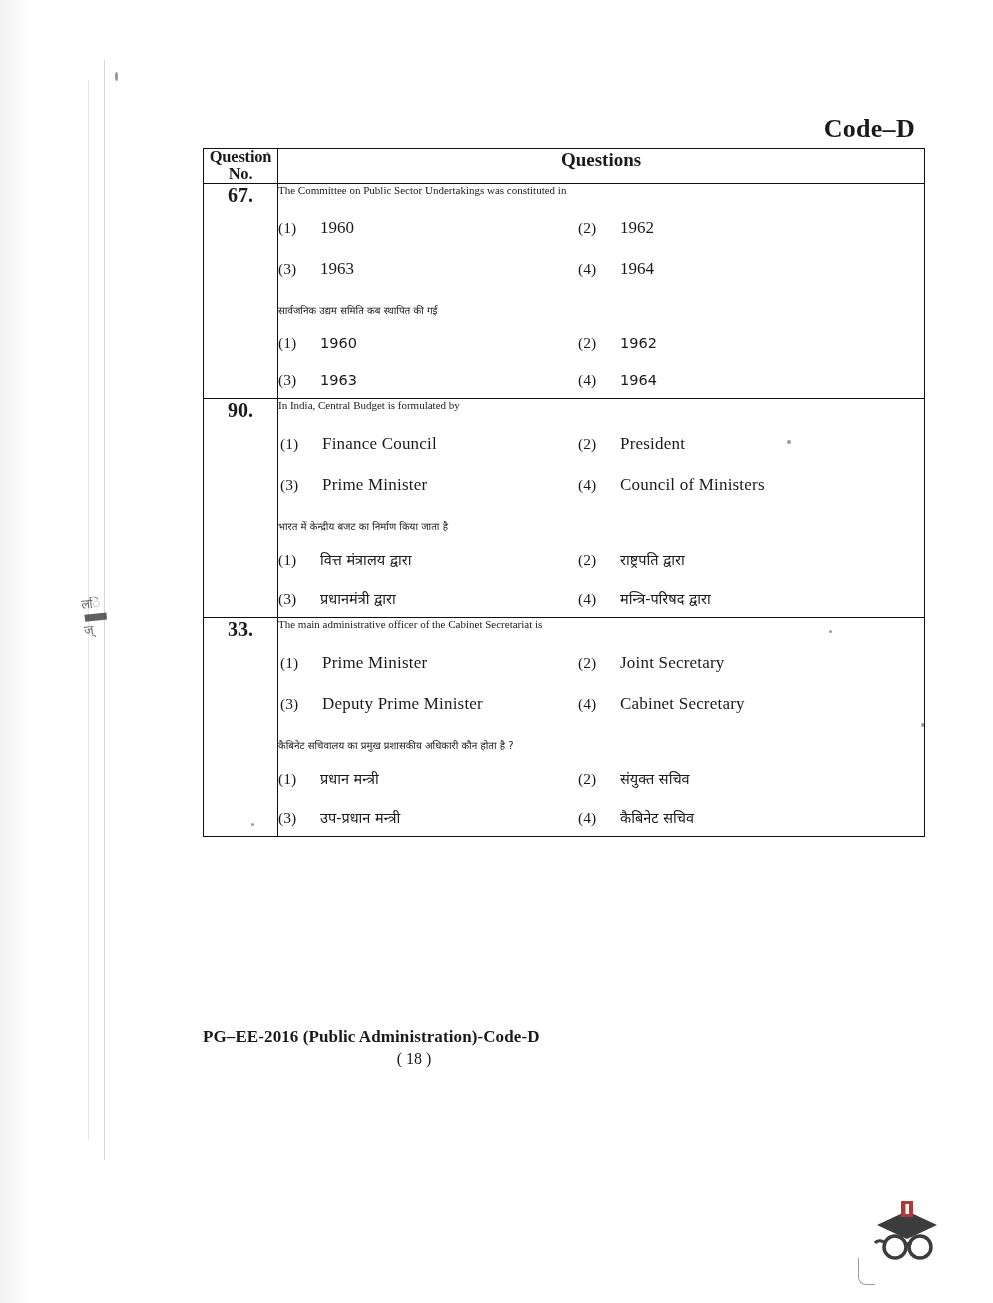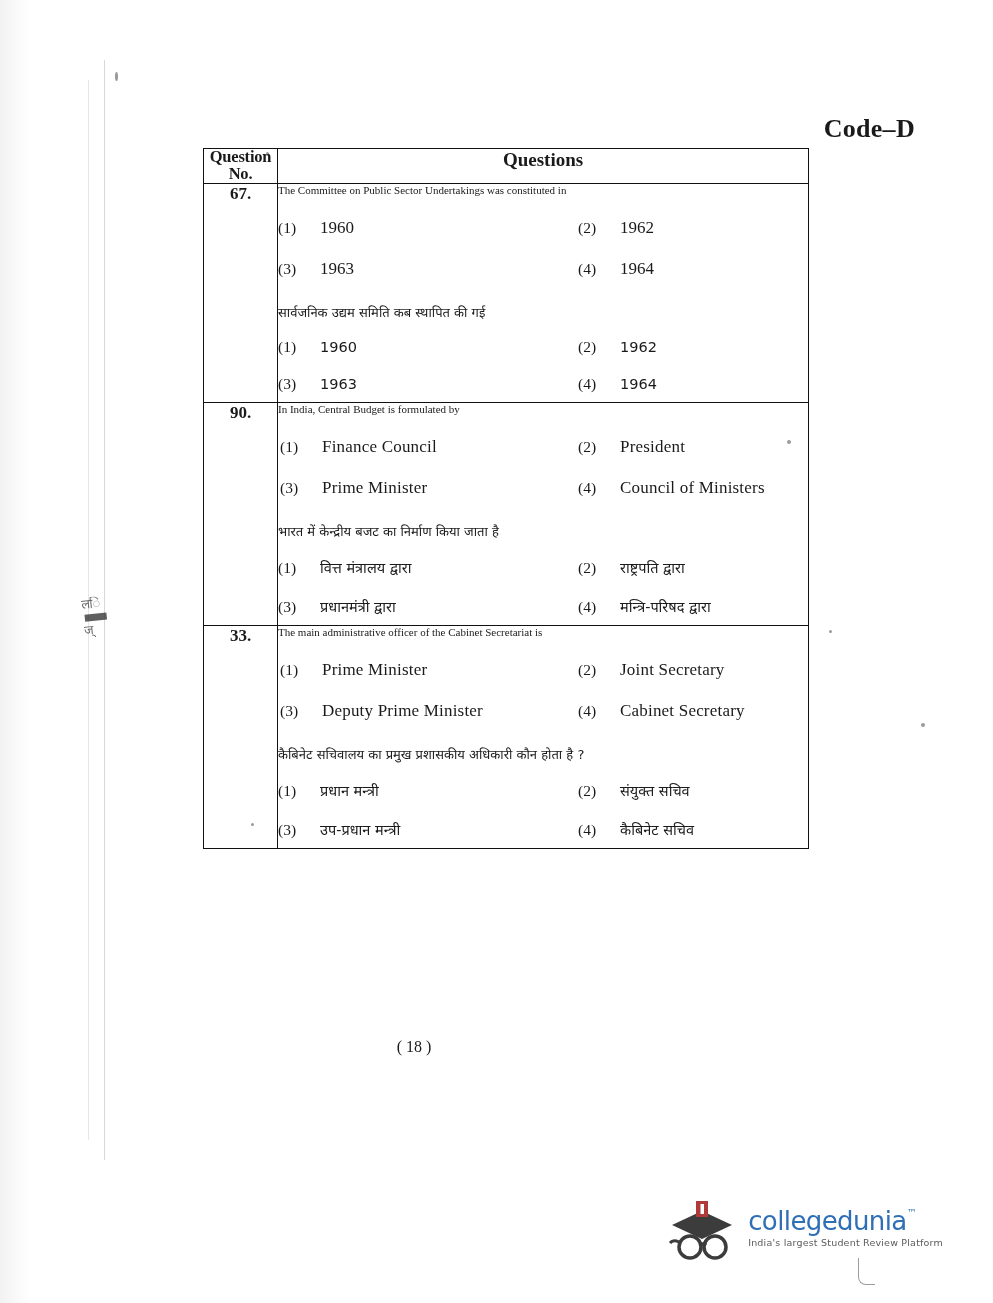--- a/index.html
+++ b/index.html
@@ -77,21 +77,21 @@
     font-weight: bold;
     letter-spacing: .3px;
     margin-top: 28px;
   }
 
   
   .sheet {
     position: absolute;
     left: 203px;
     top: 148px;
-    width: 606px;
+    width: 722px;
   }
   table.qtable {
     border-collapse: collapse;
     width: 100%;
     table-layout: fixed;
   }
   table.qtable td, table.qtable th {
     border: 1.6px solid #111;
     vertical-align: top;
     padding: 0;
@@ -109,36 +109,36 @@
   .hdr-q {
     text-align: center;
     font-size: 19px;
     font-weight: bold;
     padding: 14px 0 12px 0;
     font-family: Liberation Serif, serif;
   }
 
   .qno {
     text-align: center;
-    font-size: 17px;
+    font-size: 20px;
     font-weight: bold;
     padding-top: 28px;
   }
 
   .qbody {
     padding: 22px 14px 16px 16px;
   }
   .qstem {
     font-size: 11px;
     line-height: 1.25;
     margin-bottom: 10px;
   }
   .qstem.hi {
     font-family: "DejaVu Sans", sans-serif;
-    font-size: 13px;
+    font-size: 10px;
     margin-top: 16px;
     margin-bottom: 6px;
   }
   .opts {
     display: grid;
     grid-template-columns: 300px 1fr;
     row-gap: 0px;
   }
   .opt {
     display: flex;
@@ -172,21 +172,21 @@
     width: 722px;
   }
   .footer .fl {
     font-size: 17px;
     font-weight: bold;
     letter-spacing: .1px;
   }
   .footer .pg {
     text-align: center;
     font-size: 16px;
-    margin-top: 11px;
+    margin-top: 3px;
     padding-right: 300px;
   }
 
   
   .wm {
     position: absolute;
     right: 50px;
     bottom: 42px;
     display: flex;
     align-items: center;
@@ -392,33 +392,30 @@
             </div>
           </div>
         </td>
       </tr>
 
     </tbody>
   </table>
 </div>
 
 <div class="footer">
+  <div class="fl">PG–EE-2016 (Public Administration)-Code-D</div>
   <div class="pg">( 18 )</div>
 </div>
 
 <div class="wm">
   <div class="wm-badge">
     <svg viewBox="0 0 72 66" width="72" height="66" aria-hidden="true">
       <path d="M6 30 L36 16 L66 30 L36 44 Z" fill="#3c3c3c"></path>
       <rect x="30" y="6" width="12" height="16" fill="#b03a3a"></rect>
       <rect x="34.5" y="9" width="3.5" height="10" fill="#ffffff"></rect>
       <circle cx="24" cy="52" r="11" fill="none" stroke="#3c3c3c" stroke-width="3.5"></circle>
       <circle cx="49" cy="52" r="11" fill="none" stroke="#3c3c3c" stroke-width="3.5"></circle>
       <path d="M35 50 q2.5 -3 5 0" fill="none" stroke="#3c3c3c" stroke-width="3"></path>
       <path d="M13 47 q-6 -3 -9 1" fill="none" stroke="#3c3c3c" stroke-width="3"></path>
     </svg>
   </div>
-  <div class="wm-text">
-    <div class="wm-main"><span>collegedunia</span><span class="tm">™</span></div>
-    <div class="wm-sub">India's largest Student Review Platform</div>
-  </div>
 </div>
 <div class="wm-hook"></div>
 
 </body></html>

